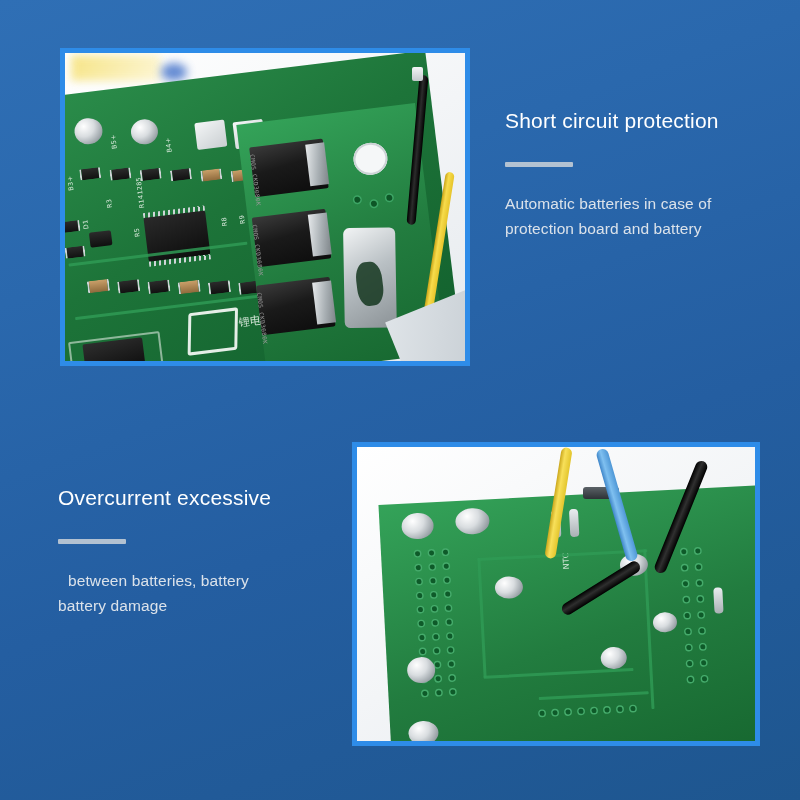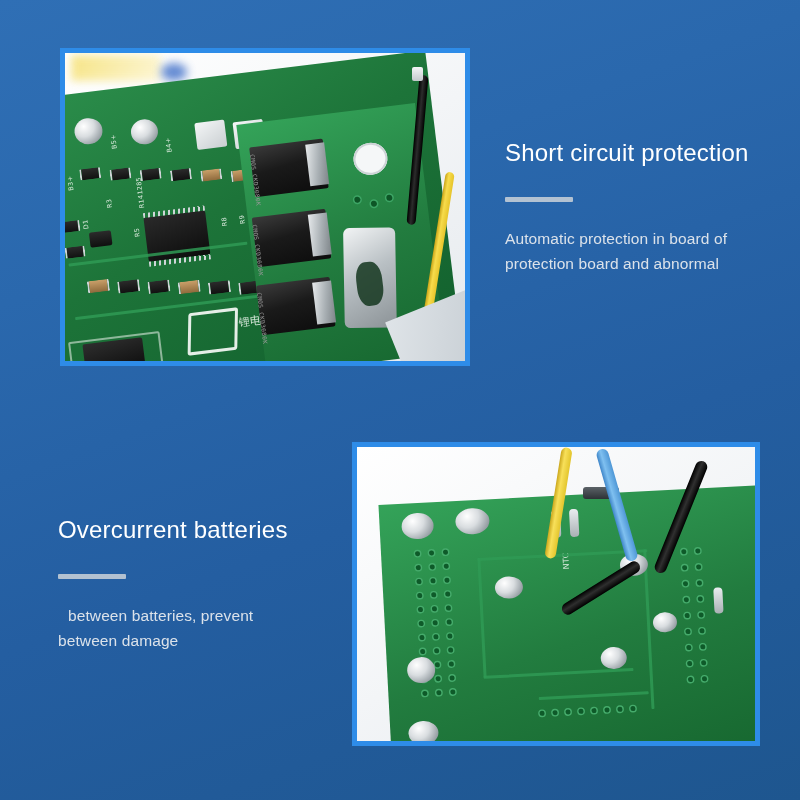--- a/index.html
+++ b/index.html
@@ -37,21 +37,21 @@
   .silk.v{transform:rotate(-90deg);transform-origin:left top;}
   .wire{position:absolute;border-radius:6px;}
   .viagrid{position:absolute;}
   .viagrid i{position:absolute;width:5px;height:5px;border-radius:50%;background:#0e5a29;box-shadow:0 0 0 1.4px #45ab6b;}
   .whitebg{position:absolute;background:linear-gradient(150deg,#ffffff 0%,#f3f5f7 50%,#e6eaee 100%);}
 
   
   .block{position:absolute;}
   .num{font-size:37px;font-weight:400;color:#55a6e8;line-height:1;letter-spacing:1px;
        text-shadow:0 0 10px rgba(90,170,235,.35);}
-  .title{font-size:24px;color:#ffffff;line-height:1.2;letter-spacing:.2px;margin-top:36px;}
+  .title{font-size:21px;color:#ffffff;line-height:1.2;letter-spacing:.2px;margin-top:5px;}
   .rule{width:68px;height:5px;background:#c2ccd6;margin-top:29px;border-radius:1px;opacity:.9;}
   .body{font-size:15.5px;color:#dbe2ea;line-height:1.62;margin-top:24px;letter-spacing:.1px;}
   .body div{white-space:nowrap;}
 
   #block-03{left:505px;top:103px;width:290px;}
   #block-04{left:58px;top:480px;width:300px;}
   #block-04 .body div{text-align:left;}
   #block-04 .body .ind{padding-left:10px;}
 </style>
 </head>
@@ -290,27 +290,27 @@
       <div class="wire" style="left:318px;top:10px;width:12px;height:120px;background:linear-gradient(90deg,#000,#303030 45%,#000);transform:rotate(22deg);"></div>
       <div class="wire" style="left:238px;top:96px;width:12px;height:90px;background:linear-gradient(90deg,#000,#2e2e2e 45%,#000);transform:rotate(58deg);"></div>
     </div>
     <div class="frame"></div>
   </div>
 
   <div class="block" id="block-03">
     <div class="title">Short circuit protection</div>
     <div class="rule"></div>
     <div class="body">
-      <div>Automatic protection in board of</div>
-      <div>protection board and abnormal</div>
+      <div>Automatic batteries in case of</div>
+      <div>protection board and battery</div>
     </div>
   </div>
 
   <div class="block" id="block-04">
-    <div class="title">Overcurrent batteries</div>
+    <div class="title">Overcurrent excessive</div>
     <div class="rule"></div>
     <div class="body">
-      <div class="ind">between batteries, prevent</div>
-      <div>between damage</div>
+      <div class="ind">between batteries, battery</div>
+      <div>battery damage</div>
     </div>
   </div>
 
 </div>
 
 </body></html>

